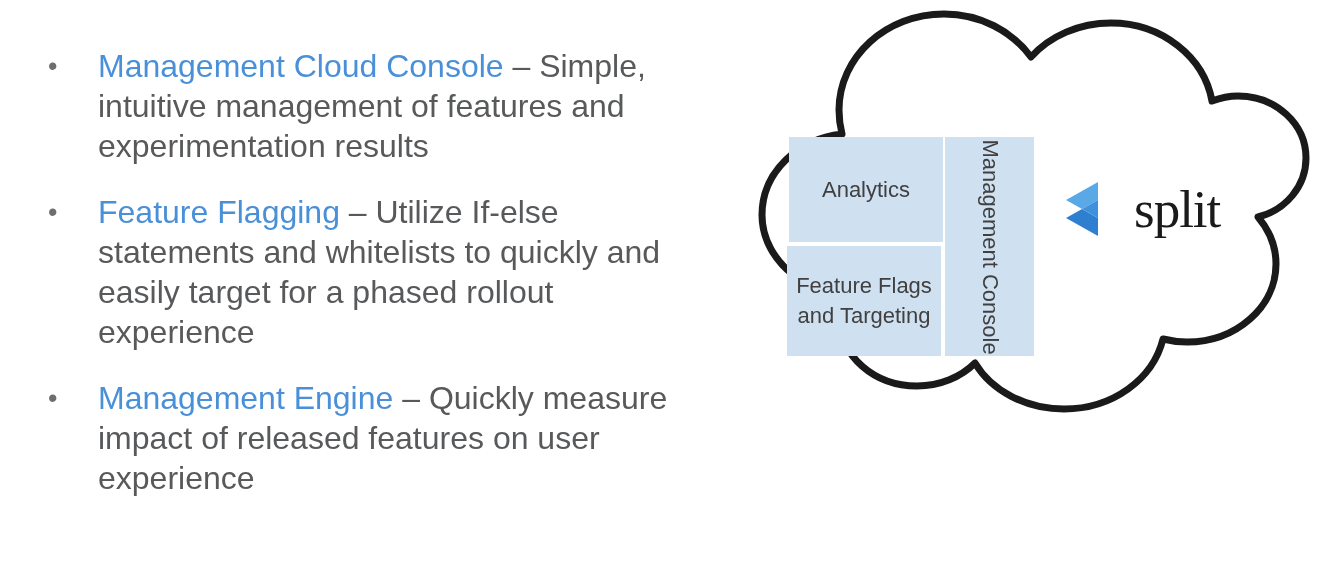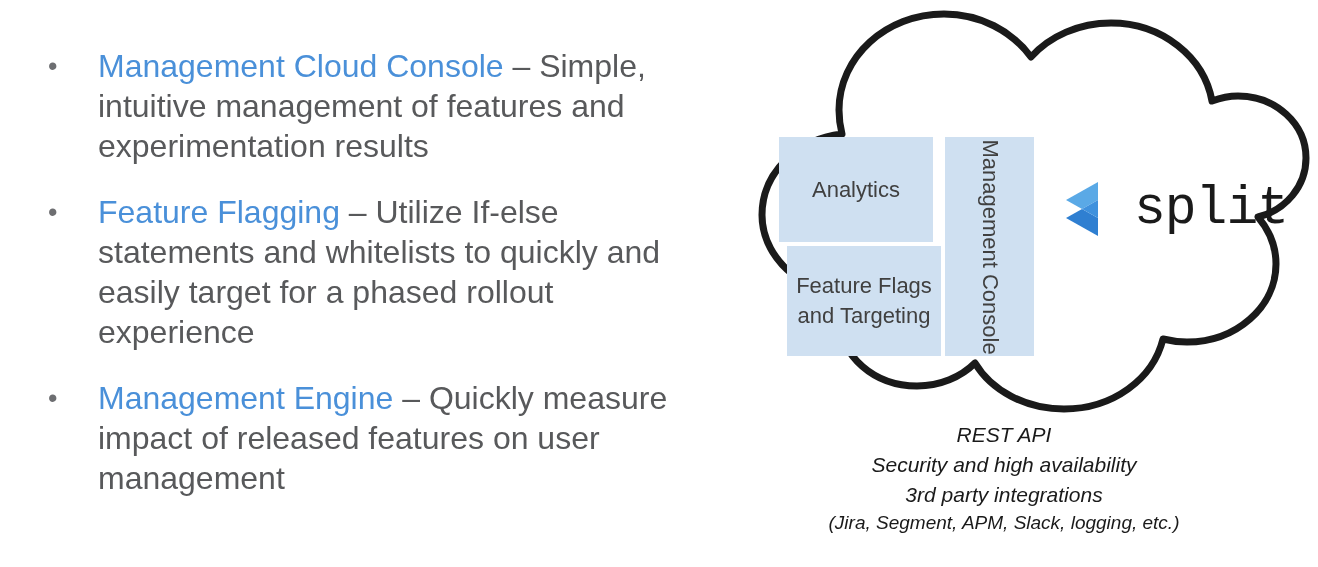--- a/index.html
+++ b/index.html
@@ -69,21 +69,21 @@
     background: #cfe0f1;
     box-sizing: border-box;
   }
   .panel span {
     color: #404040;
     font-size: 22px;
     line-height: 30px;
   }
 
   #panel-analytics {
-    left: 89px;
+    left: 99px;
     top: 137px;
     width: 154px;
     height: 105px;
     display: flex;
     align-items: center;
     justify-content: center;
     text-align: right;
   }
   #panel-feature-flags {
     left: 97px;
@@ -119,21 +119,21 @@
     left: 368px;
     top: 178px;
     display: flex;
     align-items: center;
   }
   #split-wordmark {
     font-size: 53px;
     color: #1a1a1a;
     letter-spacing: -1px;
     margin-left: 14px;
-    font-family: Liberation Mono, monospace;
+    font-family: Liberation Serif, serif;
   }
 
   
   #cloud-captions {
     position: absolute;
     left: 0;
     top: 420px;
     width: 628px;
     text-align: center;
   }
@@ -163,21 +163,21 @@
   <div class="bullet-row">
     <div class="bullet-marker">•</div>
     <div class="bullet-text">
       <span class="bullet-term">Feature Flagging</span><span class="bullet-rest"> – Utilize If-else statements and whitelists to quickly and easily target for a phased rollout experience</span>
     </div>
   </div>
 
   <div class="bullet-row">
     <div class="bullet-marker">•</div>
     <div class="bullet-text">
-      <span class="bullet-term">Management Engine</span><span class="bullet-rest"> – Quickly measure impact of released features on user management</span>
+      <span class="bullet-term">Management Engine</span><span class="bullet-rest"> – Quickly measure impact of released features on user experience</span>
     </div>
   </div>
 
 </div>
 
 <div id="cloud-diagram">
 
   <svg id="cloud-svg" width="628" height="567" viewBox="0 0 628 567">
     <path d="M 180 300
              C 120 300 72 262 72 215
@@ -215,20 +215,14 @@
 
   <div id="split-logo">
     <svg width="62" height="62" viewBox="0 0 62 62">
       <path d="M 40 4 L 8 22 L 24 31 L 40 22 Z" fill="#5aa9e6"></path>
       <path d="M 24 31 L 8 40 L 40 58 L 40 40 Z" fill="#2f7fd1"></path>
       <path d="M 40 22 L 24 31 L 40 40 Z" fill="#3f91dd"></path>
     </svg>
     <span id="split-wordmark">split</span>
   </div>
 
-  <div id="cloud-captions">
-    <div class="caption">REST API</div>
-    <div class="caption">Security and high availability</div>
-    <div class="caption">3rd party integrations</div>
-    <div class="caption small">(Jira, Segment, APM, Slack, logging, etc.)</div>
-  </div>
 
 </div>
 
 </body></html>

